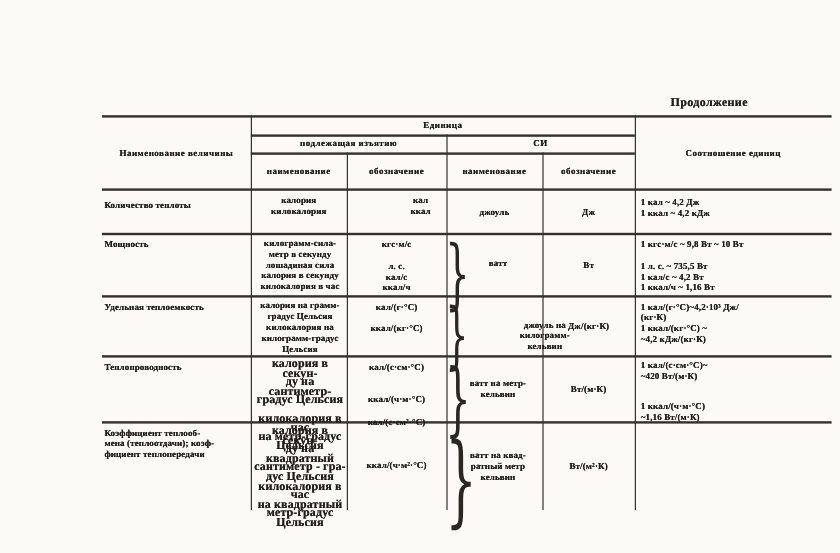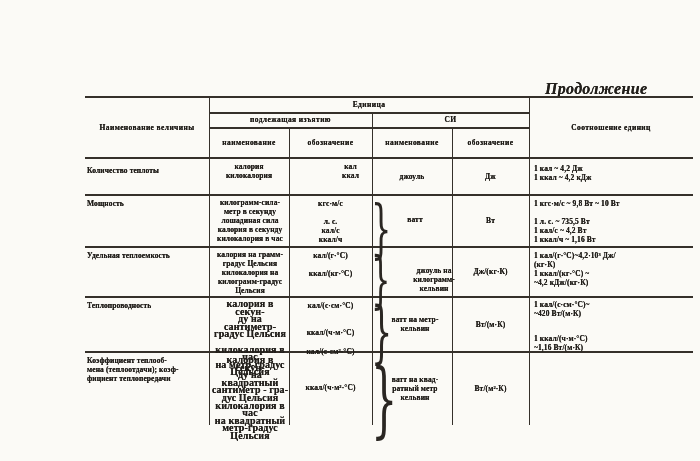--- a/index.html
+++ b/index.html
@@ -2,21 +2,21 @@
 <html><head>
 <meta charset="utf-8">
 <style>
   html,body{margin:0;padding:0;}
   .page{
     position:relative;width:700px;height:461px;background:#fbfaf6;
     font-family:"Liberation Serif","DejaVu Serif",serif;
     color:#221f1b;overflow:hidden;
   }
   .cont{
-    position:absolute;font-style:italic;font-size:16px;font-weight:bold;
+    position:absolute;font-size:10px;font-weight:bold;
     letter-spacing:.3px;text-shadow:0 0 .4px currentColor;
   }
   .rule{position:absolute;background:#35302a;}
   .hr{height:1.5px;}
   .vr{width:1.2px;}
   .cell{
     position:absolute;font-size:7.5px;line-height:9px;font-weight:bold;
     white-space:pre-line;text-align:center;text-shadow:0 0 .35px currentColor;
     letter-spacing:.1px;
   }
@@ -99,21 +99,21 @@
   <div class="cell left" style="left:87px;top:251px;width:122px;">Удельная  теплоемкость</div>
   <div class="cell" style="left:211px;top:250px;width:78px;">калория на грамм-
 градус Цельсия
 килокалория на
 килограмм-градус
 Цельсия</div>
   <div class="cell" style="left:291px;top:251px;width:79px;">кал/(г·°С)
 
 ккал/(кг·°С)</div>
   <div class="brace" style="left:371px;top:249px;font-size:61px;transform:scaleX(.5);">}</div>
-  <div class="cell vc" style="left:364px;top:247px;width:70px;height:65px;padding-left:35px;">джоуль на
+  <div class="cell vc" style="left:384px;top:247px;width:70px;height:65px;padding-left:35px;">джоуль на
 килограмм-
 кельвин</div>
   <div class="cell vc" style="left:454px;top:247px;width:73px;height:49px;">Дж/(кг·К)</div>
   <div class="cell left" style="left:534px;top:251px;width:156px;">1 кал/(г·°С)~4,2·10³ Дж/
 (кг·К)
 1 ккал/(кг·°С) ~
 ~4,2 кДж/(кг·К)</div>
 
   <div class="cell left" style="left:87px;top:301px;width:120px;">Теплопроводность</div>
   <div class="cell tight" style="left:211px;top:300px;width:78px;">калория в секун-

